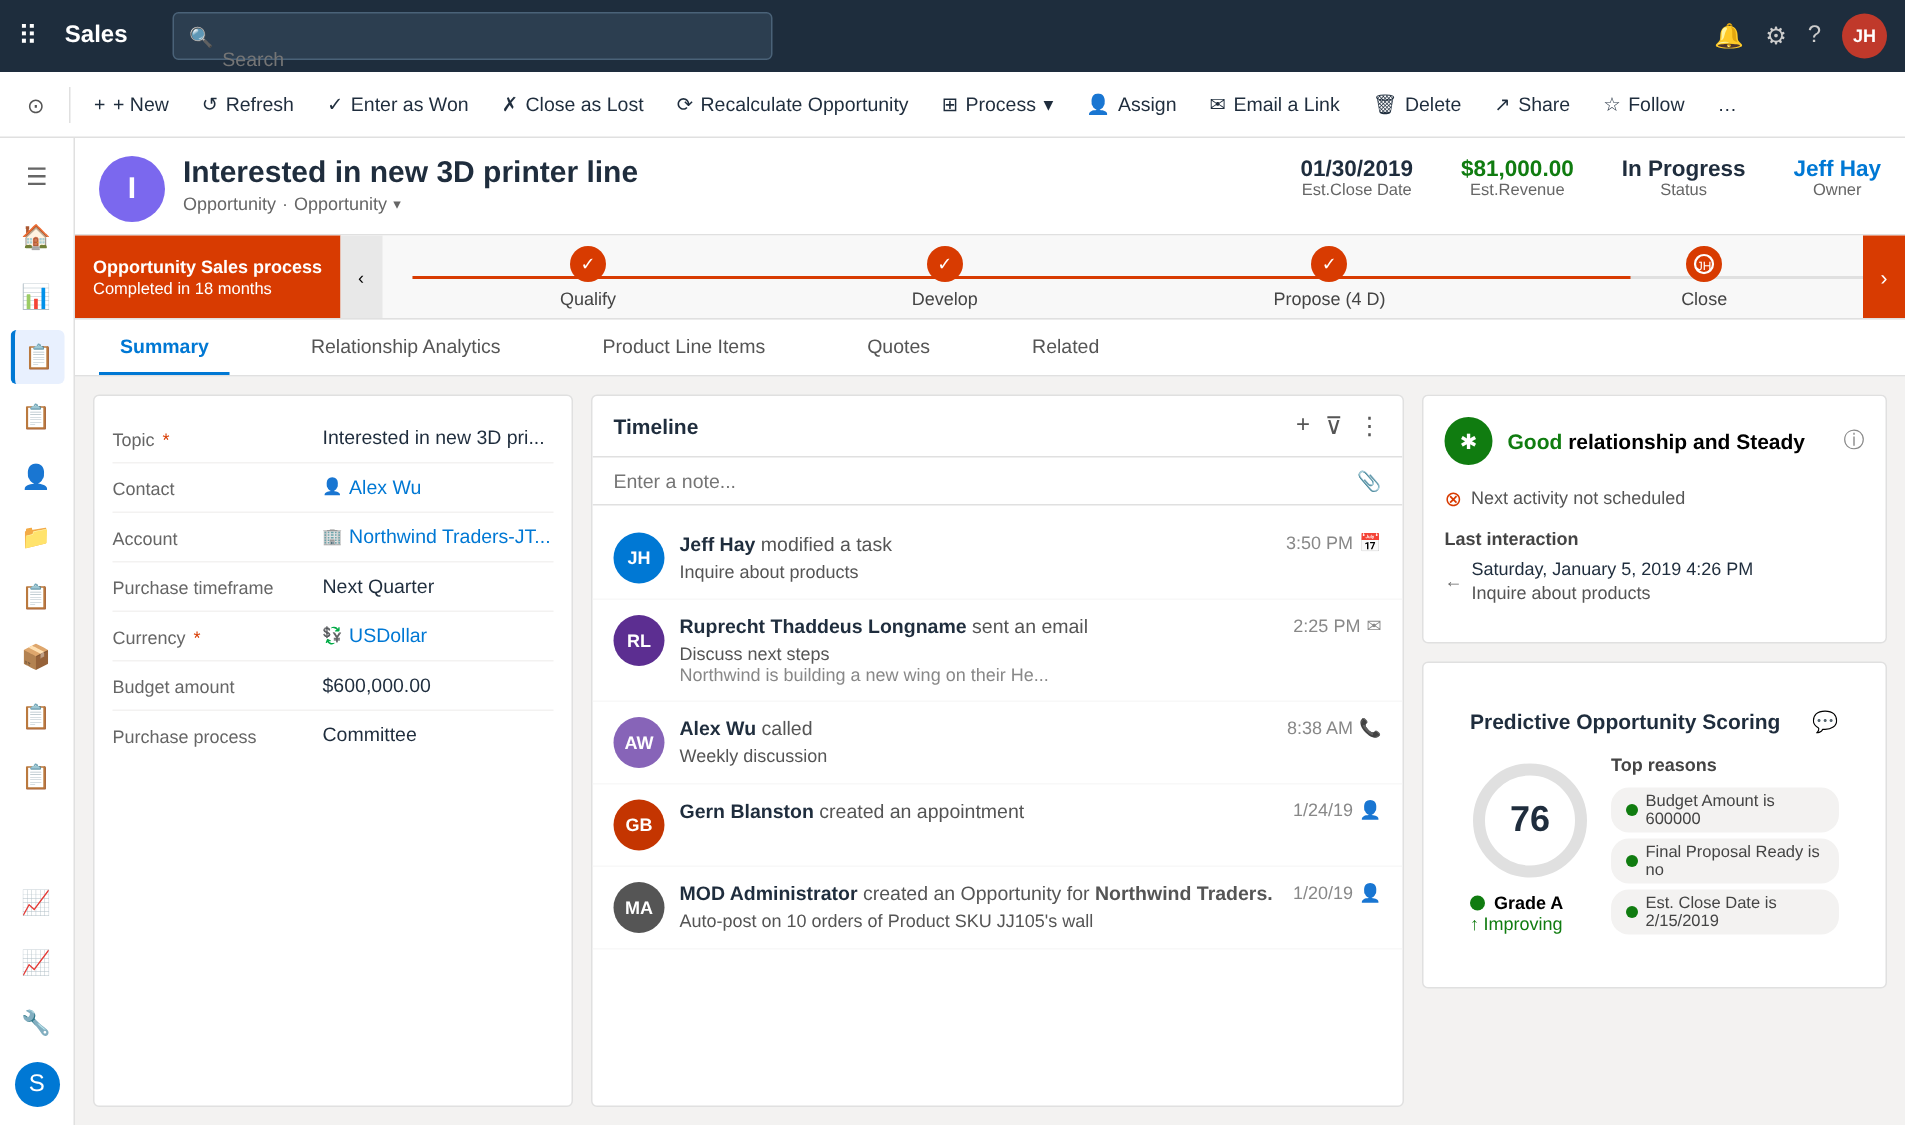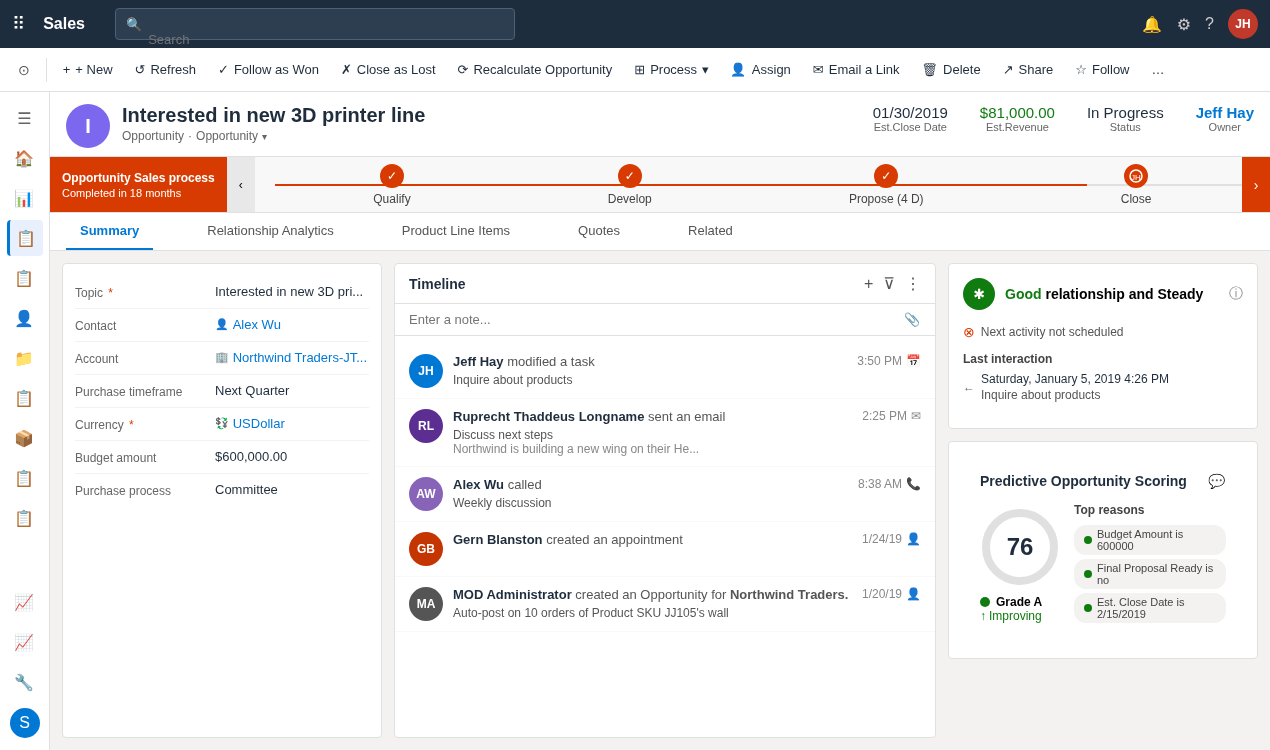--- a/index.html
+++ b/index.html
@@ -141,21 +141,21 @@
     .record-subtitle span { cursor: pointer; }
     .chevron-icon { font-size: 10px; }
 
     .record-meta {
       display: flex;
       align-items: center;
       gap: 32px;
     }
     .meta-item { text-align: center; }
     .meta-label { font-size: 11px; color: #666; }
-    .meta-value { font-size: 15px; font-weight: 400; color: #1f2d3d; }
+    .meta-value { font-size: 15px; font-weight: 700; color: #1f2d3d; }
     .meta-value.green { color: #107c10; }
     .meta-value.status { color: #1f2d3d; }
     .meta-owner { color: #0078d4; font-weight: 600; font-size: 15px; }
 
     
     .process-bar {
       background: #f8f8f8;
       border-bottom: 1px solid #e0e0e0;
       height: 56px;
       display: flex;
@@ -511,21 +511,21 @@
   <button class="cmd-btn">
     <span>+</span>
     <span>+ New</span>
   </button>
   <button class="cmd-btn">
     <span>↺</span>
     <span>Refresh</span>
   </button>
   <button class="cmd-btn">
     <span>✓</span>
-    <span>Follow as Won</span>
+    <span>Enter as Won</span>
   </button>
   <button class="cmd-btn">
     <span>✗</span>
     <span>Close as Lost</span>
   </button>
   <button class="cmd-btn">
     <span>⟳</span>
     <span>Recalculate Opportunity</span>
   </button>
   <button class="cmd-btn">

